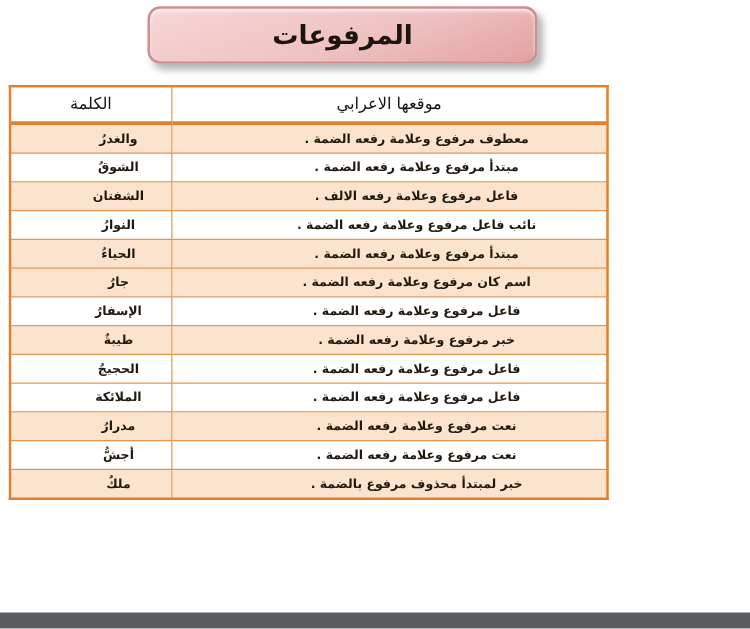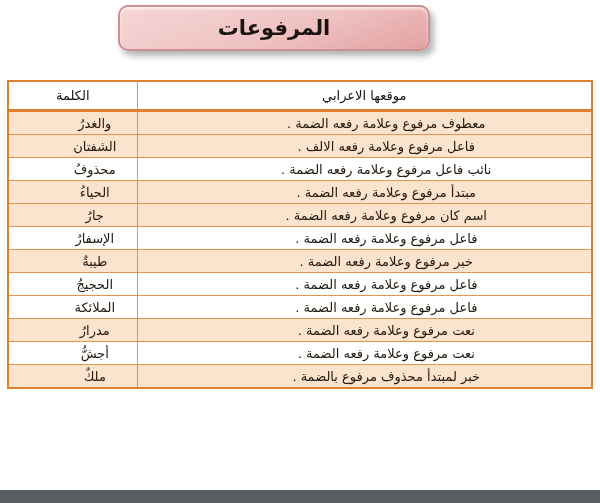--- a/index.html
+++ b/index.html
@@ -40,22 +40,22 @@
     font-weight: bold;
     color: #1c1410;
     direction: rtl;
     letter-spacing: 0.5px;
     text-align: right;
   }
   
   table.irab-table {
     position: absolute;
     left: 7px;
-    top: 80px;
-    width: 586px;
+    top: 68px;
+    width: 480px;
     border-collapse: collapse;
     table-layout: fixed;
     border: 2px solid var(--tbl-border, #e0812f);
   }
   table.irab-table th,
   table.irab-table td {
     border: 1px solid var(--tbl-border-light, #e9944d);
     direction: rtl;
     text-align: center;
     vertical-align: middle;
@@ -67,22 +67,22 @@
   table.irab-table thead th {
     height: 25px;
     font-size: 13px;
     font-weight: normal;
     color: #171310;
     background: #ffffff;
     border-bottom: 3px solid var(--tbl-border, #e0812f);
   }
   table.irab-table tbody td {
     height: 20px;
-    font-size: 13px;
-    font-weight: normal;
+    font-size: 10px;
+    font-weight: bold;
     color: #21190f;
     background: #ffffff;
     padding-left: 48px;
   }
   table.irab-table tbody tr.alt td {
     background: var(--alt-row, #fbe3cd);
   }
   
   .bottom-bar {
     position: absolute;
@@ -111,26 +111,30 @@
       <tr>
         <th>الكلمة</th>
         <th>موقعها الاعرابي</th>
       </tr>
     </thead>
     <tbody>
         <tr class="alt">
           <td>والغدرُ</td>
           <td>معطوف مرفوع وعلامة رفعه الضمة .</td>
         </tr>
+        <tr>
+          <td>الشوقُ</td>
+          <td>مبتدأ مرفوع وعلامة رفعه الضمة .</td>
+        </tr>
         <tr class="alt">
           <td>الشفتان</td>
           <td>فاعل مرفوع وعلامة رفعه الالف .</td>
         </tr>
         <tr>
-          <td>محذوفُ</td>
+          <td>النوارُ</td>
           <td>نائب فاعل مرفوع وعلامة رفعه الضمة .</td>
         </tr>
         <tr class="alt">
           <td>الحياءُ</td>
           <td>مبتدأ مرفوع وعلامة رفعه الضمة .</td>
         </tr>
         <tr class="alt">
           <td>جارُ</td>
           <td>اسم كان مرفوع وعلامة رفعه الضمة .</td>
         </tr>

